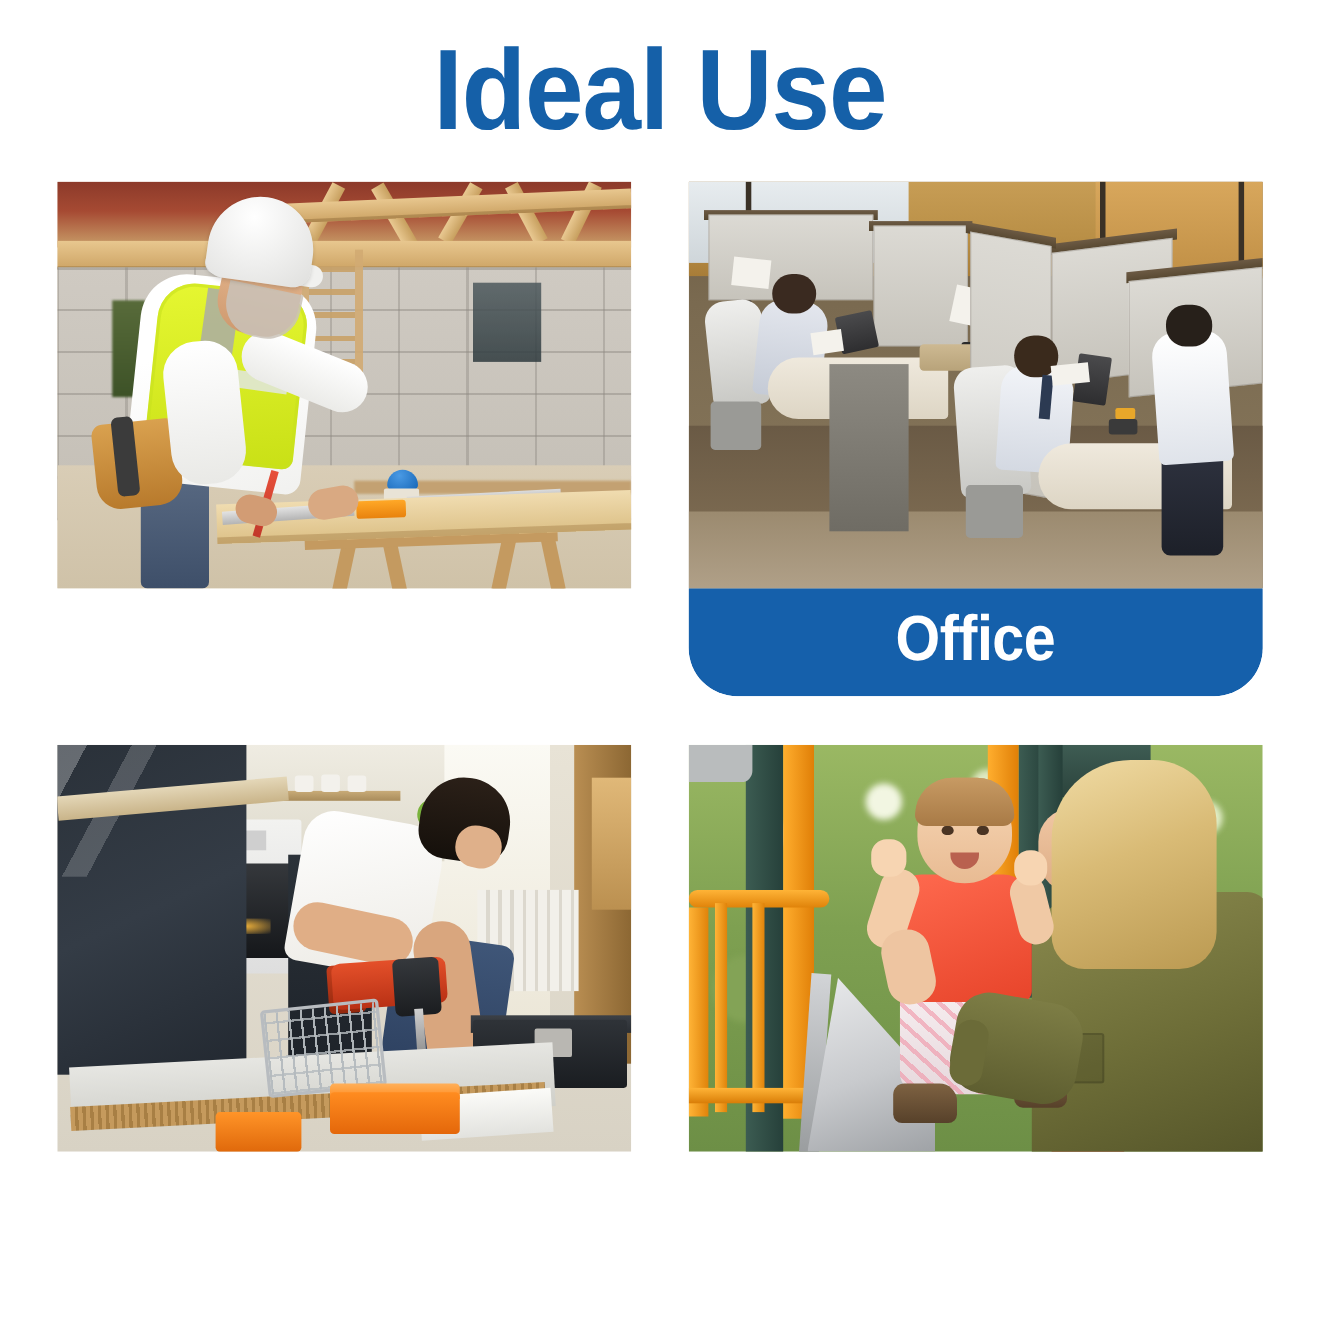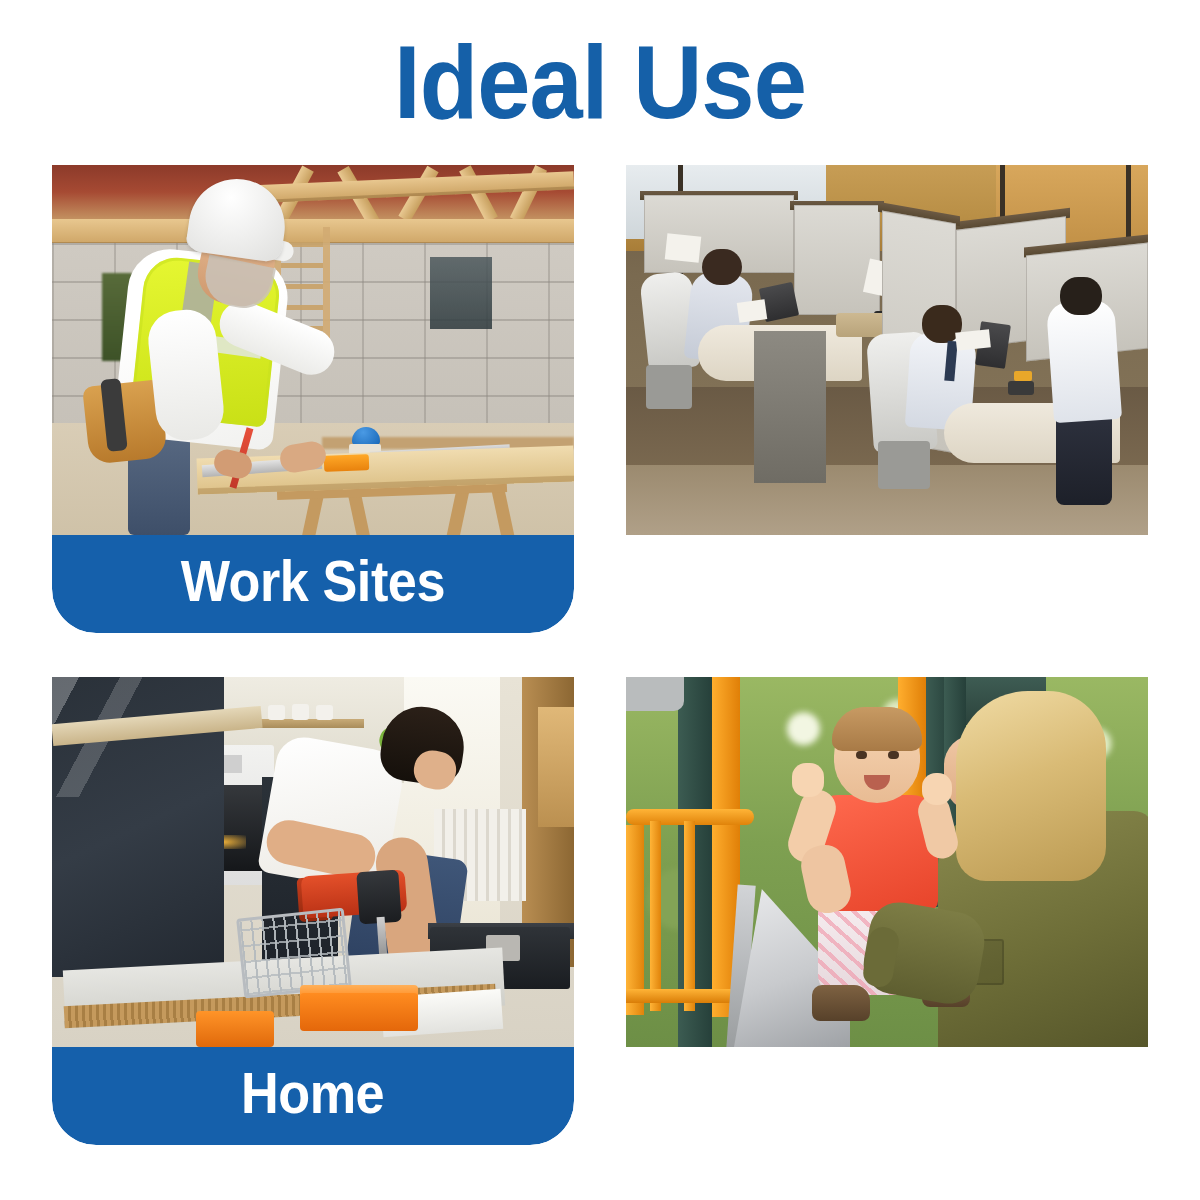--- a/index.html
+++ b/index.html
@@ -738,23 +738,20 @@
           <div class="sh ws-ruler"></div>
           <div class="sh ws-pencil"></div>
           <div class="sh ws-hand"></div>
           <div class="sh ws-hand2"></div>
           <div class="sh ws-face"></div>
           <div class="sh ws-beard"></div>
           <div class="sh ws-helmet-brim"></div>
           <div class="sh ws-helmet"></div>
         </div>
       </div>
-      <div class="card-label-bar">
-        <span class="card-label-text">Work Sites</span>
-      </div>
     </div>
 
     <div class="card">
       <div class="card-photo">
         <div class="scene">
           <div class="sh of-bg"></div>
           <div class="sh of-topwin"></div>
           <div class="sh of-topglass"></div>
           <div class="sh of-topglass2"></div>
           <div class="sh of-mullion of-m1"></div>
@@ -792,20 +789,23 @@
           <div class="sh of-desk of-d2"></div>
           <div class="sh of-laptop of-l2"></div>
           <div class="sh of-paper of-pp2"></div>
           <div class="sh of-yel"></div>
           <div class="sh of-phone"></div>
           <div class="sh of-p3l"></div>
           <div class="sh of-person of-p3"></div>
           <div class="sh of-p3h"></div>
         </div>
       </div>
+      <div class="card-label-bar">
+        <span class="card-label-text">Office</span>
+      </div>
     </div>
 
     <div class="card">
       <div class="card-photo">
         <div class="scene">
           <div class="sh hm-bg"></div>
           <div class="sh hm-bright"></div>
           <div class="sh hm-wall"></div>
           <div class="sh hm-woodframe"></div>
           <div class="sh hm-woodframe2"></div>
@@ -838,23 +838,20 @@
           <div class="sh hm-drill-bit"></div>
           <div class="sh hm-worktop"></div>
           <div class="sh hm-worktop-edge"></div>
           <div class="sh hm-basket"></div>
           <div class="sh hm-whiteboard"></div>
           <div class="sh hm-orange1-top"></div>
           <div class="sh hm-orange1"></div>
           <div class="sh hm-orange2"></div>
         </div>
       </div>
-      <div class="card-label-bar">
-        <span class="card-label-text">Home</span>
-      </div>
     </div>
 
     <div class="card">
       <div class="card-photo">
         <div class="scene">
           <div class="sh rc-bg"></div>
           <div class="sh rc-trees"></div>
           <div class="sh rc-topbox"></div>
           <div class="sh rc-post rc-p2"></div>
           <div class="sh rc-orangepost rc-op2"></div>

